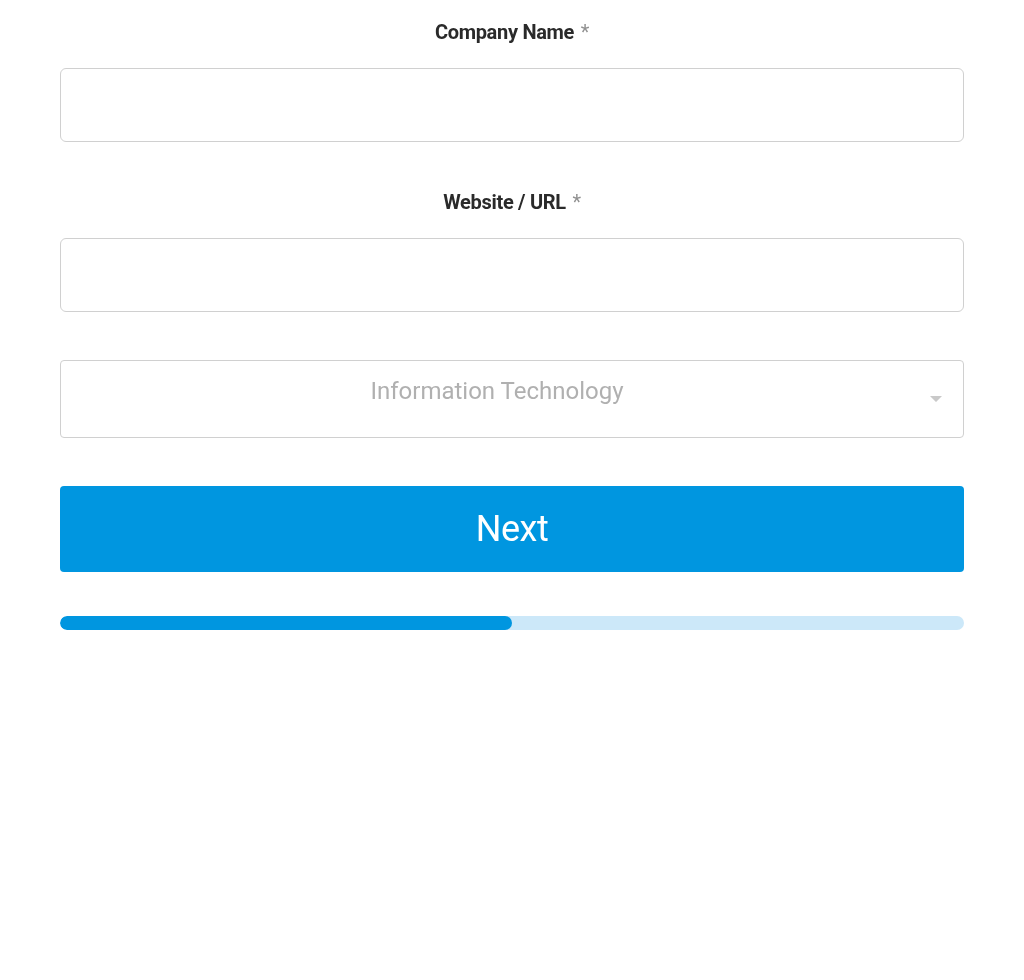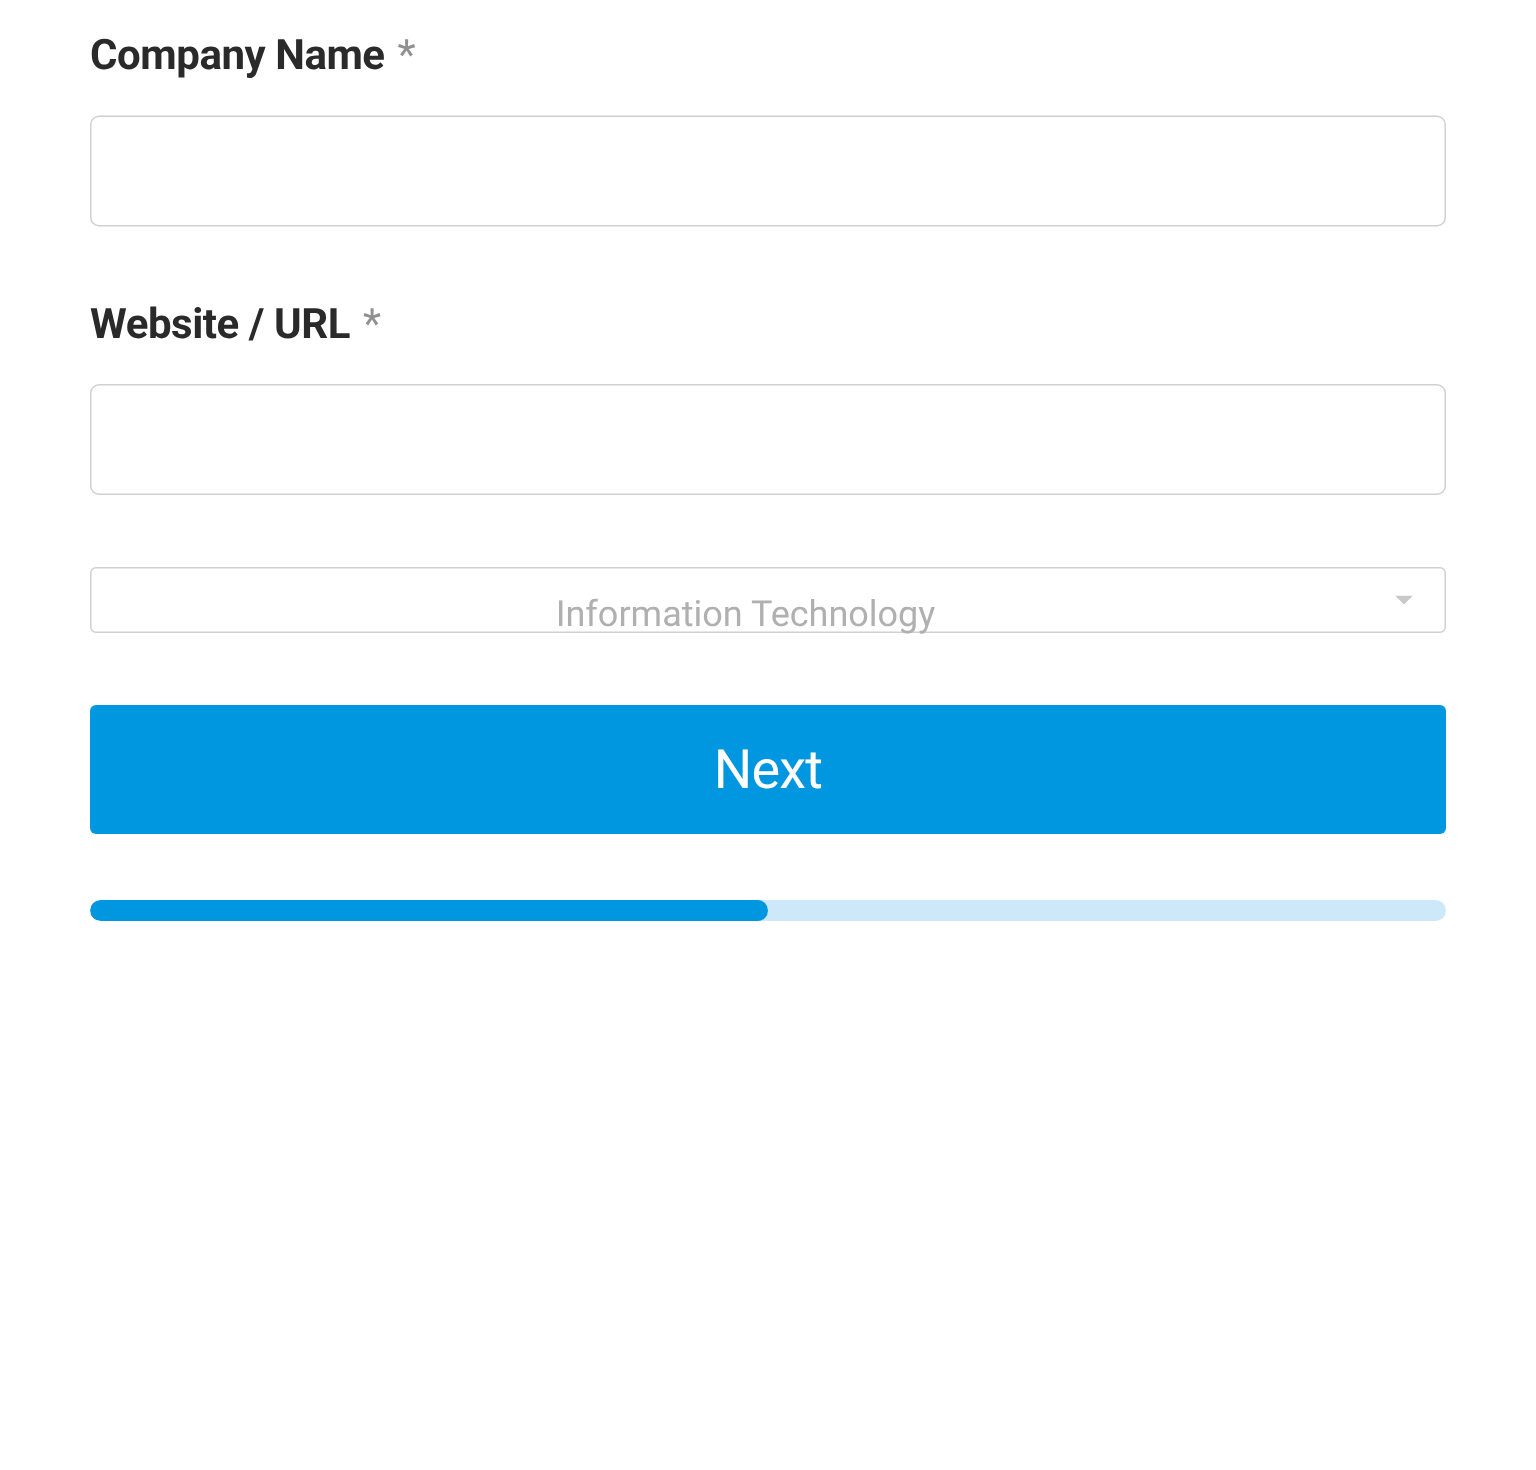--- a/index.html
+++ b/index.html
@@ -15,22 +15,22 @@
       padding: 20px 60px;
     }
     .form-container {
       width: 100%;
     }
     .field-group {
       margin-bottom: 48px;
     }
     .field-label {
       display: block;
-      text-align: left;
-      font-size: 28px;
+      text-align: center;
+      font-size: 20px;
       font-weight: 700;
       color: #2a2a2a;
       margin-bottom: 24px;
       letter-spacing: -0.3px;
     }
     .required-asterisk {
       color: #909090;
       font-weight: 400;
       margin-left: 2px;
     }
@@ -44,21 +44,21 @@
       background: #ffffff;
       color: #2a2a2a;
       outline: none;
     }
     .select-wrapper {
       position: relative;
       width: 100%;
     }
     .select-input {
       width: 100%;
-      height: 44px;
+      height: 78px;
       border: 1px solid #d0d0d0;
       border-radius: 4px;
       font-size: 24px;
       padding: 0 50px 0 20px;
       background: #ffffff;
       color: #b0b0b0;
       outline: none;
       text-align: center;
       appearance: none;
       -webkit-appearance: none;

